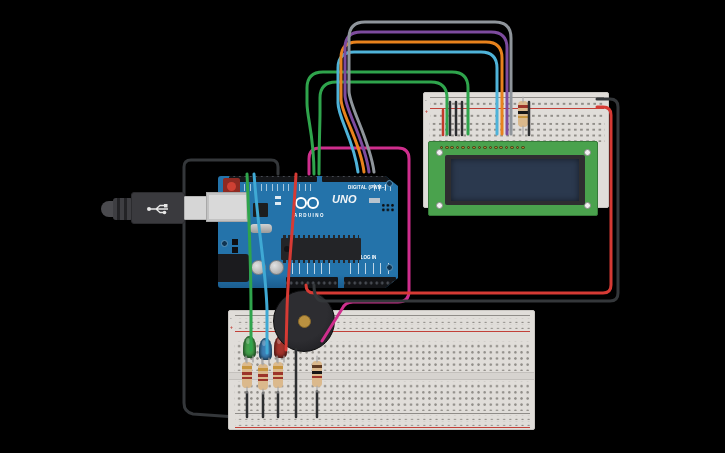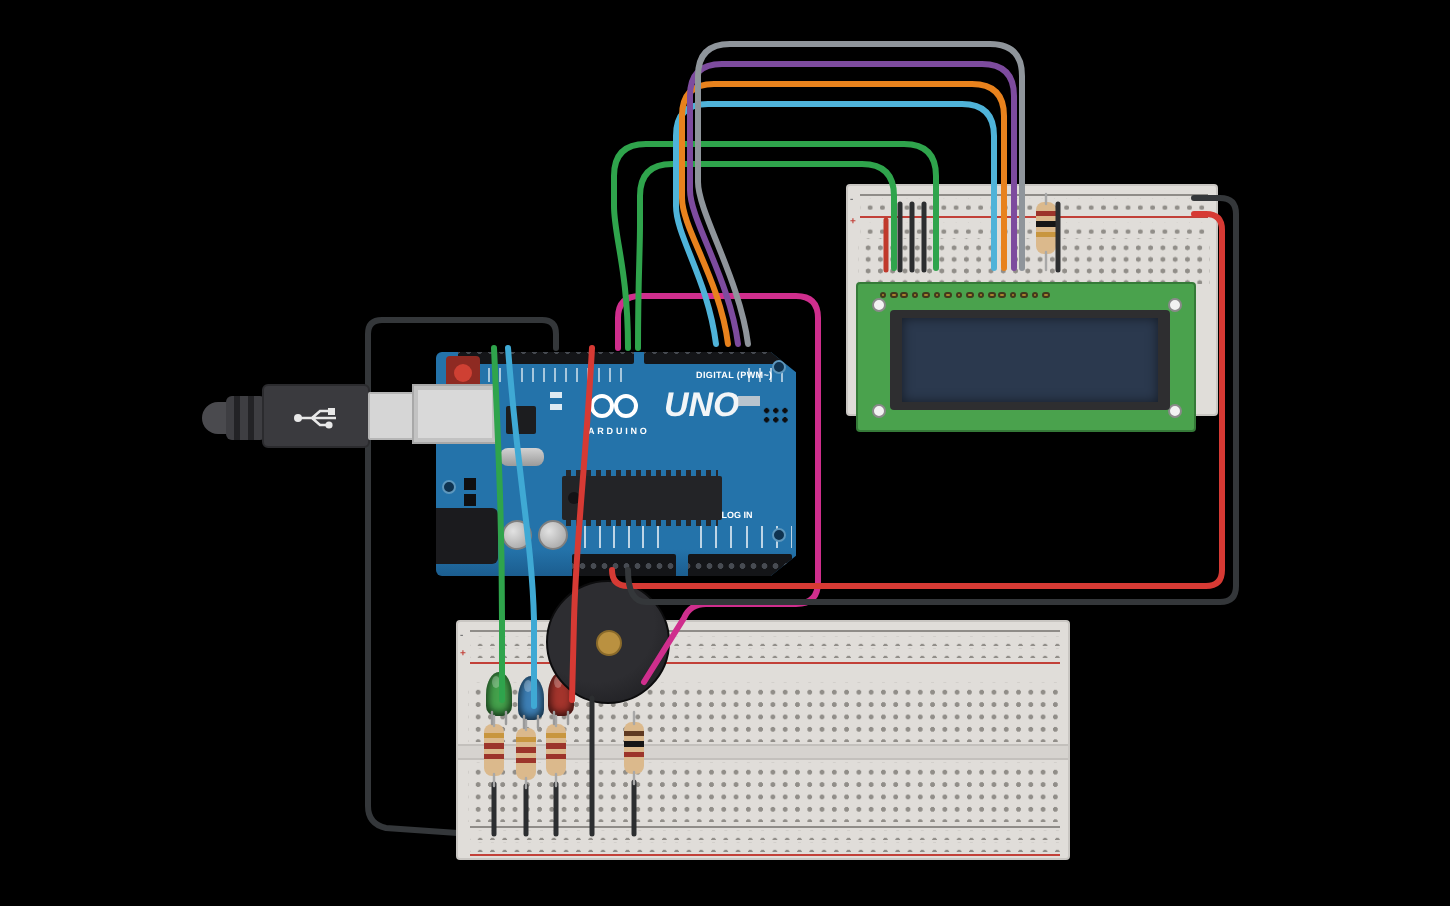--- a/index.html
+++ b/index.html
@@ -35,21 +35,21 @@
   .hdr-br{left:126px;top:101px;width:52px;height:12px;}
   .pindash{background:repeating-linear-gradient(90deg,rgba(255,255,255,.75) 0 1px,transparent 1px 5.5px);}
   .dash-tl{left:15px;top:8px;width:82px;height:7px;opacity:.8;}
   .dash-tr{left:156px;top:8px;width:18px;height:7px;opacity:.8;}
   .dash-bl{left:74px;top:87px;width:44px;height:11px;background:repeating-linear-gradient(90deg,rgba(255,255,255,.7) 0 1px,transparent 1px 7.3px);}
   .dash-br{left:132px;top:87px;width:46px;height:11px;background:repeating-linear-gradient(90deg,rgba(255,255,255,.7) 0 1px,transparent 1px 7.6px);}
   .t{color:#fff;font-weight:bold;white-space:nowrap;}
   .lbl-digital{left:130px;top:9px;font-size:4.5px;letter-spacing:.2px;}
   .lbl-power{left:75px;top:79px;font-size:4.5px;}
   .lbl-analog{left:133px;top:79px;font-size:4.5px;}
-  .lbl-uno{left:114px;top:17px;font-size:17px;font-style:italic;color:#f2f5f7;}
+  .lbl-uno{left:114px;top:17px;font-size:11px;font-style:italic;color:#f2f5f7;}
   .lbl-arduino{left:76px;top:37px;font-size:4.5px;letter-spacing:1.4px;}
   .reset-base{left:5px;top:2px;width:17px;height:16px;background:#8e2a22;border-radius:2px;}
   .reset-knob{left:4px;top:3.5px;width:9px;height:9px;background:#cf4033;border-radius:50%;}
   .logo-c{width:12px;height:12px;border:2.5px solid #fff;border-radius:50%;top:21px;}
   .logo-c1{left:77px;}  .logo-c2{left:89px;}
   .led-l{left:151px;top:22px;width:11px;height:5px;background:#c9cdd1;opacity:.9;}
   .txm{width:6px;height:3px;background:#fff;opacity:.85;}
   .reg{left:35px;top:27px;width:15px;height:14px;background:#1c1d1f;border-radius:1px;}
   .icsp{left:163px;top:27px;width:14px;height:9px;
     background-image:radial-gradient(circle,#0d0d0f 1.2px,transparent 1.4px);background-size:4.6px 4.6px;}

